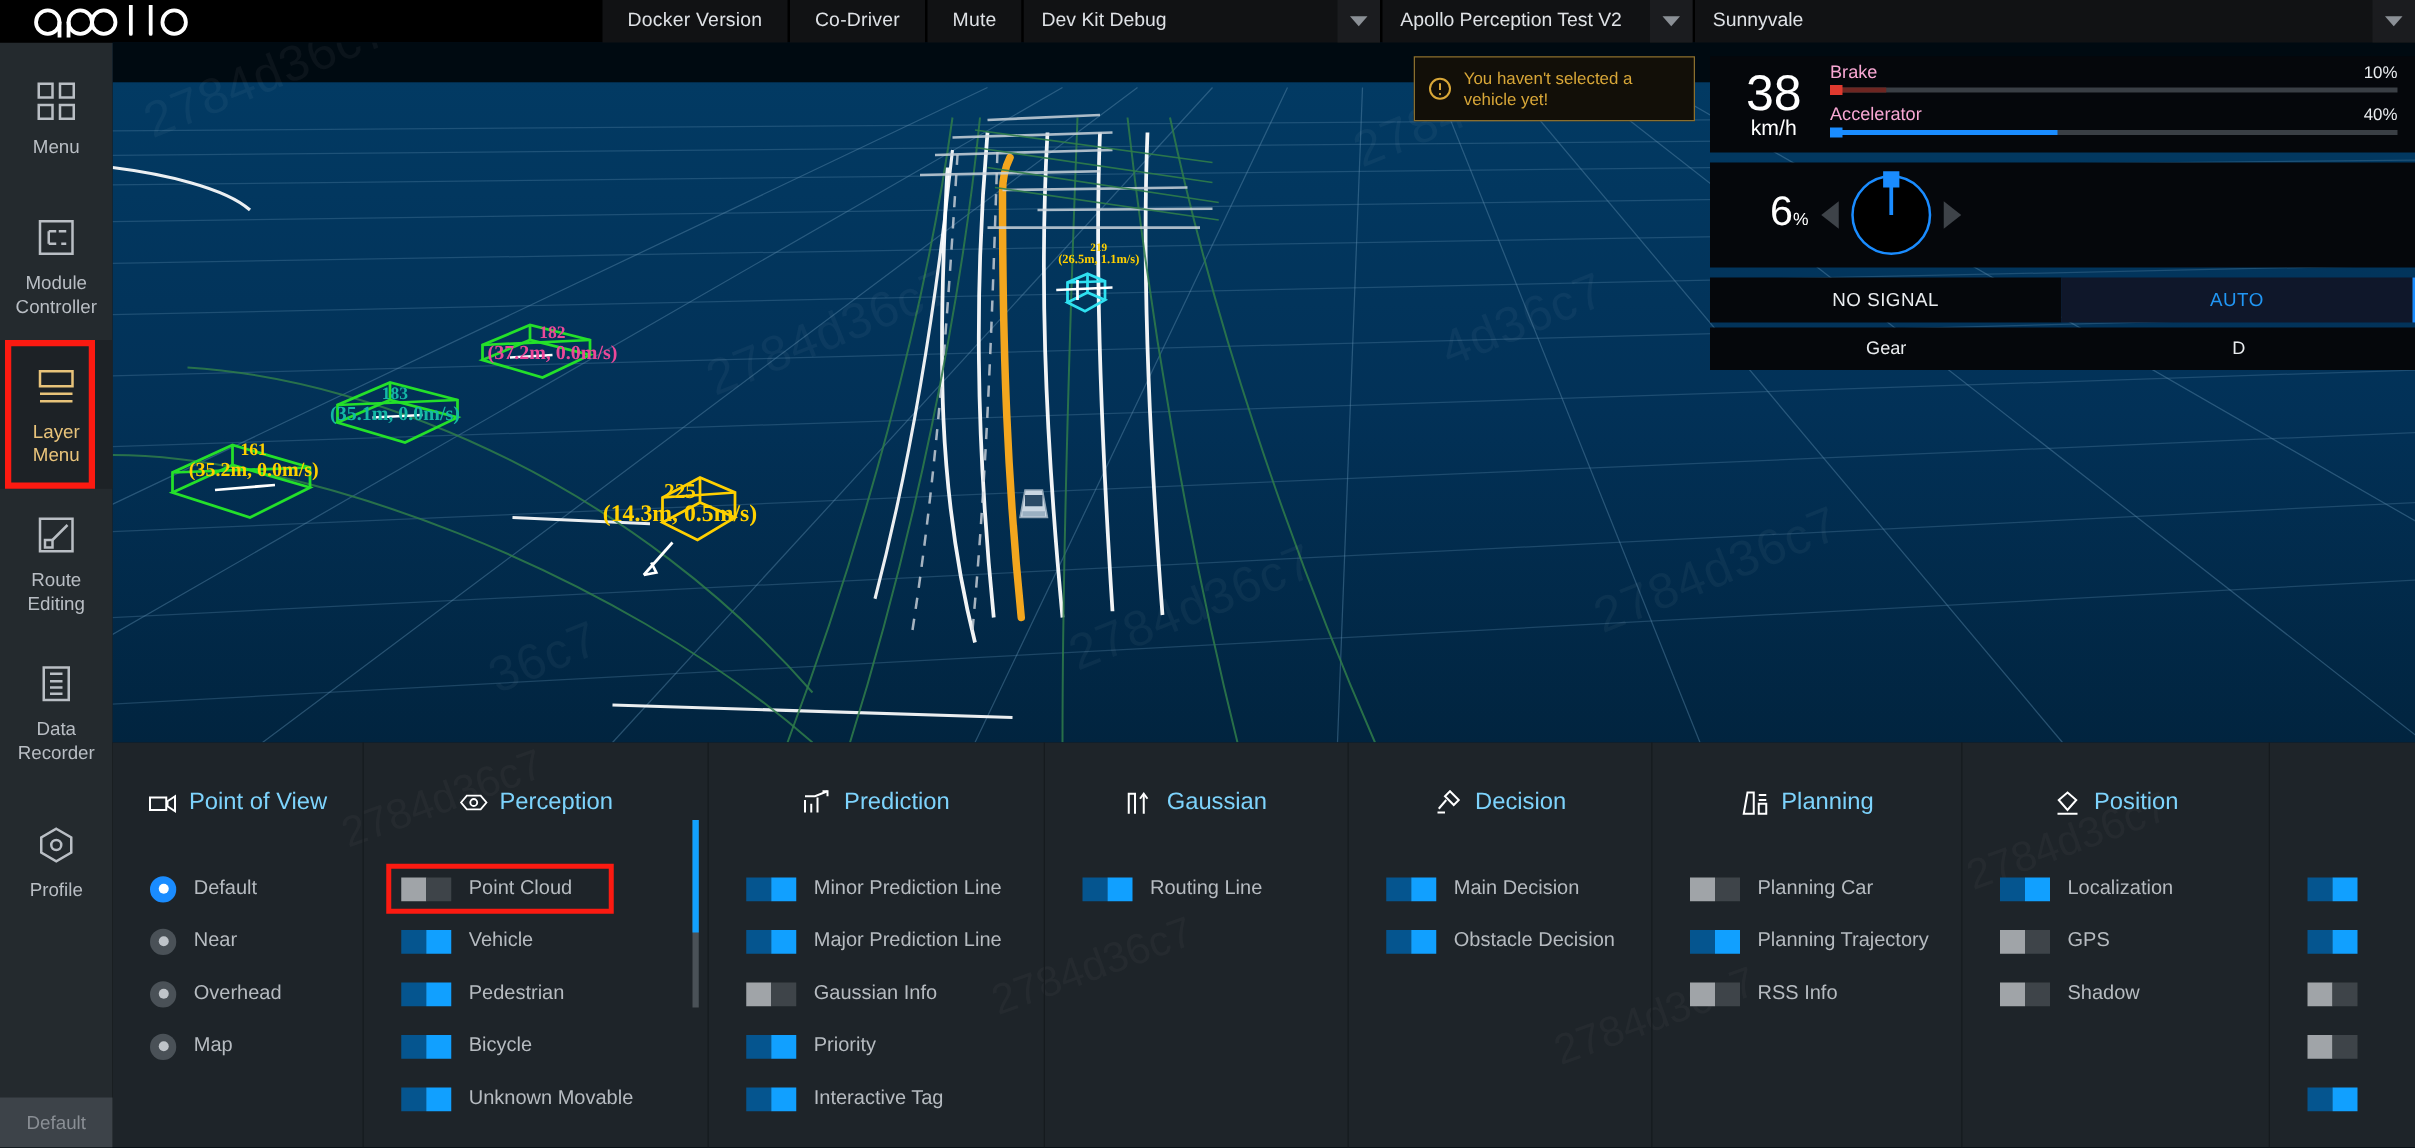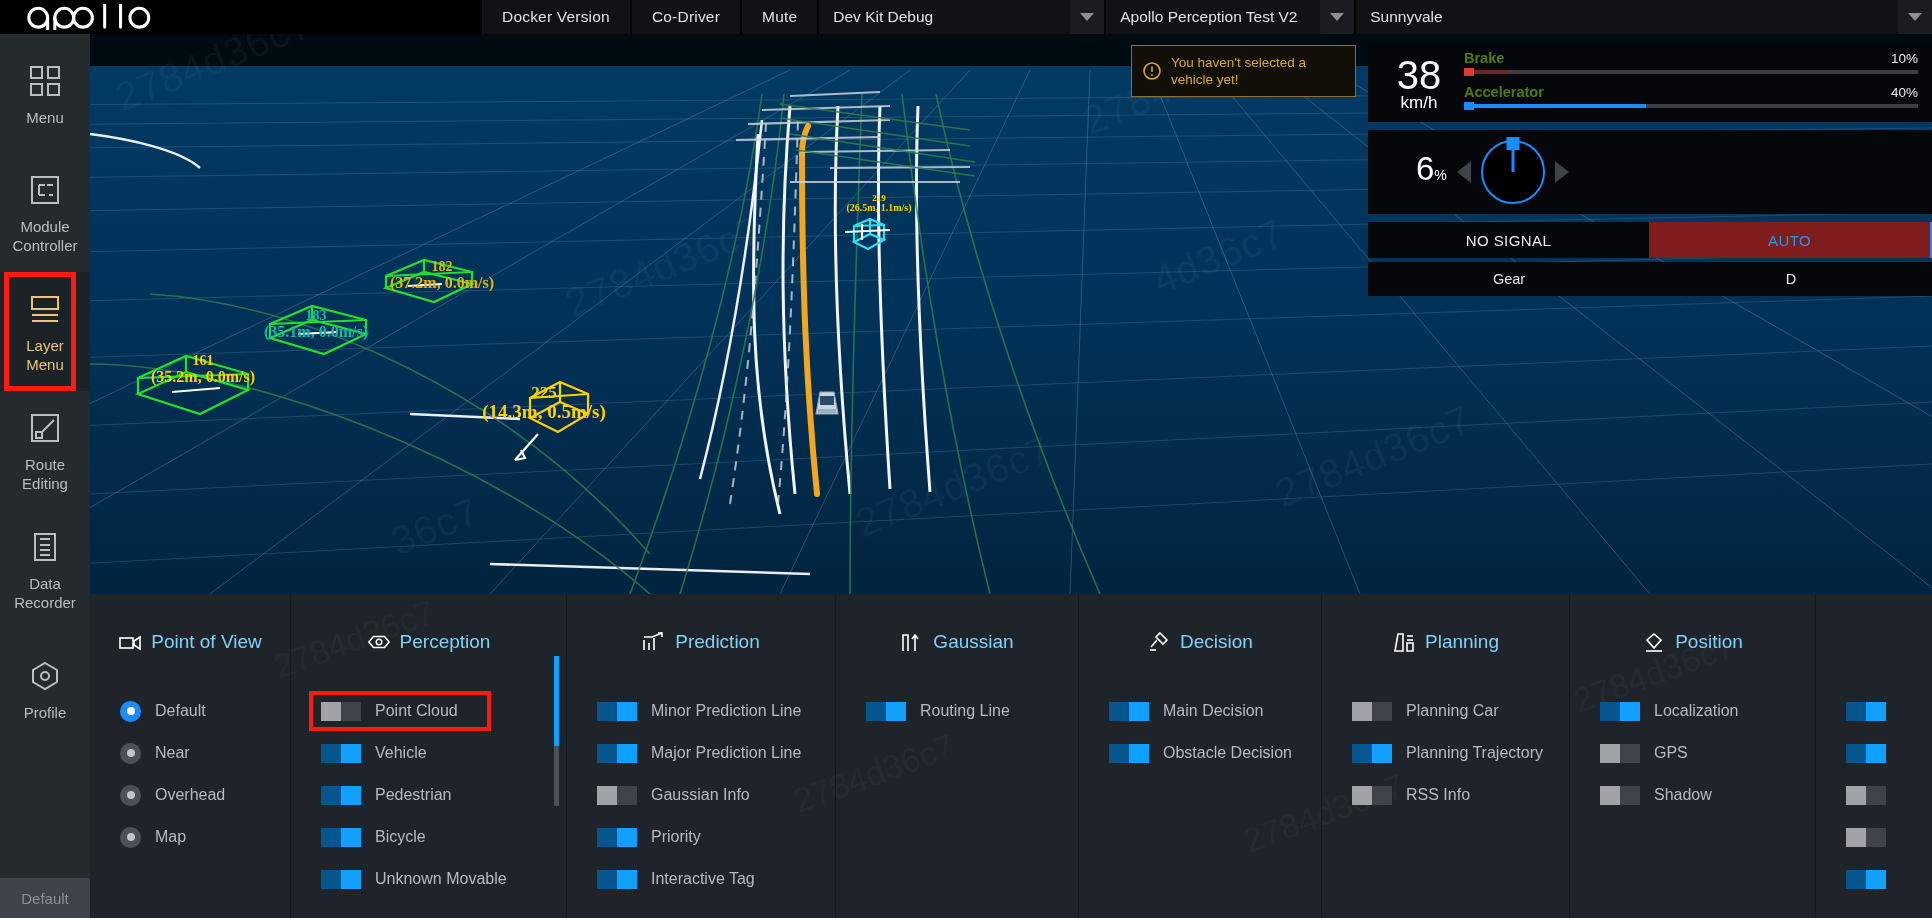--- a/index.html
+++ b/index.html
@@ -101,21 +101,21 @@
   
   .hud { position:absolute; right:0; top:45px; width:564px; z-index:25; }
   .hud-card { background:#05070b; margin-bottom:8px; }
 
   .card-speed { display:flex; align-items:center; height:77px; padding:0 14px; }
   .spd-num { color:#fff; font-size:40px; font-weight:400; line-height:38px; }
   .spd-unit { color:#fff; font-size:17px; line-height:18px; }
   .spd-left { width:74px; text-align:center; }
   .bars { flex:1; padding-left:8px; }
   .bar-row { display:flex; justify-content:space-between; align-items:baseline; }
-  .bar-row .nm { color:#4d7c0f; font-size:14.5px;font-weight:bold; }
+  .bar-row .nm { color:#f9a8d4; font-size:14.5px; }
   .bar-row .pc { color:#e9ecef; font-size:13.5px; }
   .track { height:4px; background:#3a3f45; margin:4px 0 10px; position:relative; }
   .track .fill { position:absolute; left:0; top:0; height:4px; }
   .track .knob { position:absolute; top:-2px; width:10px; height:8px; }
 
   .card-wheel { height:84px; display:flex; align-items:center; padding:0 14px; position:relative; }
   .wheel-pct { color:#fff; font-size:33px; line-height:33px; margin-left:34px;}
   .wheel-pct small { font-size:14px; }
   .wheel-arrows { display:flex; align-items:center; gap:6px; margin-left:10px; }
   .arw-l, .arw-r { width:0;height:0; }
@@ -124,21 +124,21 @@
   .wheel {
     width:64px;height:64px;border-radius:50%;border:2.5px solid #1a8cff;
     background:#000; position:relative; margin:0 4px;
   }
   .wheel .spoke { position:absolute; left:50%; top:4px; width:3px; height:26px; background:#1a8cff; transform:translateX(-50%); }
   .wheel .cap { position:absolute; left:50%; top:-5px; width:13px; height:13px; background:#1a8cff; transform:translateX(-50%); }
 
   .card-signal { display:flex; height:36px; margin-bottom:4px; }
   .sig-box { flex:1; background:#05070b; display:flex; align-items:center; justify-content:center;
     color:#e9ecef; font-size:15px; letter-spacing:.4px; }
-  .sig-auto { flex:1; background:#7f1d1d; display:flex; align-items:center; justify-content:center;
+  .sig-auto { flex:1; background:#0f172a; display:flex; align-items:center; justify-content:center;
     color:#2196f3; font-size:15px; letter-spacing:.4px; border-right:2px solid #1a8cff;}
   .card-gear { display:flex; height:34px; background:#05070b; align-items:center; }
   .gear-lbl { flex:1; text-align:center; color:#e9ecef; font-size:14.5px; }
   .gear-val { flex:1; text-align:center; color:#e9ecef; font-size:14.5px; }
 
   
   .layerpanel {
     position:absolute; left:90px; top:594px; width:1842px; height:324px;
     background:#1e2429; display:flex; z-index:30;
   }
@@ -447,21 +447,21 @@
     </svg>
 
     <div class="wm" style="left:20px;  top:4px;">2784d36c7</div>
     <div class="wm" style="left:990px; top:40px;">2784d3</div>
     <div class="wm" style="left:470px; top:210px;">2784d36c7</div>
     <div class="wm" style="left:1060px;top:200px;">4d36c7</div>
     <div class="wm" style="left:1180px;top:400px;">2784d36c7</div>
     <div class="wm" style="left:300px; top:470px;">36c7</div>
     <div class="wm" style="left:760px; top:430px;">2784d36c7</div>
 
-    <div class="obs-label" style="left:352px;  top:226px; color:#eab308; transform:translateX(-50%);">
+    <div class="obs-label" style="left:352px;  top:226px; color:#ec4899; transform:translateX(-50%);">
       <span class="id">182</span>
       <span class="dv">(37.2m, 0.0m/s)</span>
     </div>
     <div class="obs-label" style="left:226px;  top:275px; color:#14b8a6; transform:translateX(-50%);">
       <span class="id">183</span>
       <span class="dv">(35.1m, 0.0m/s)</span>
     </div>
     <div class="obs-label" style="left:113px;  top:320px; color:#ffd000; transform:translateX(-50%);">
       <span class="id">161</span>
       <span class="dv">(35.2m, 0.0m/s)</span>

